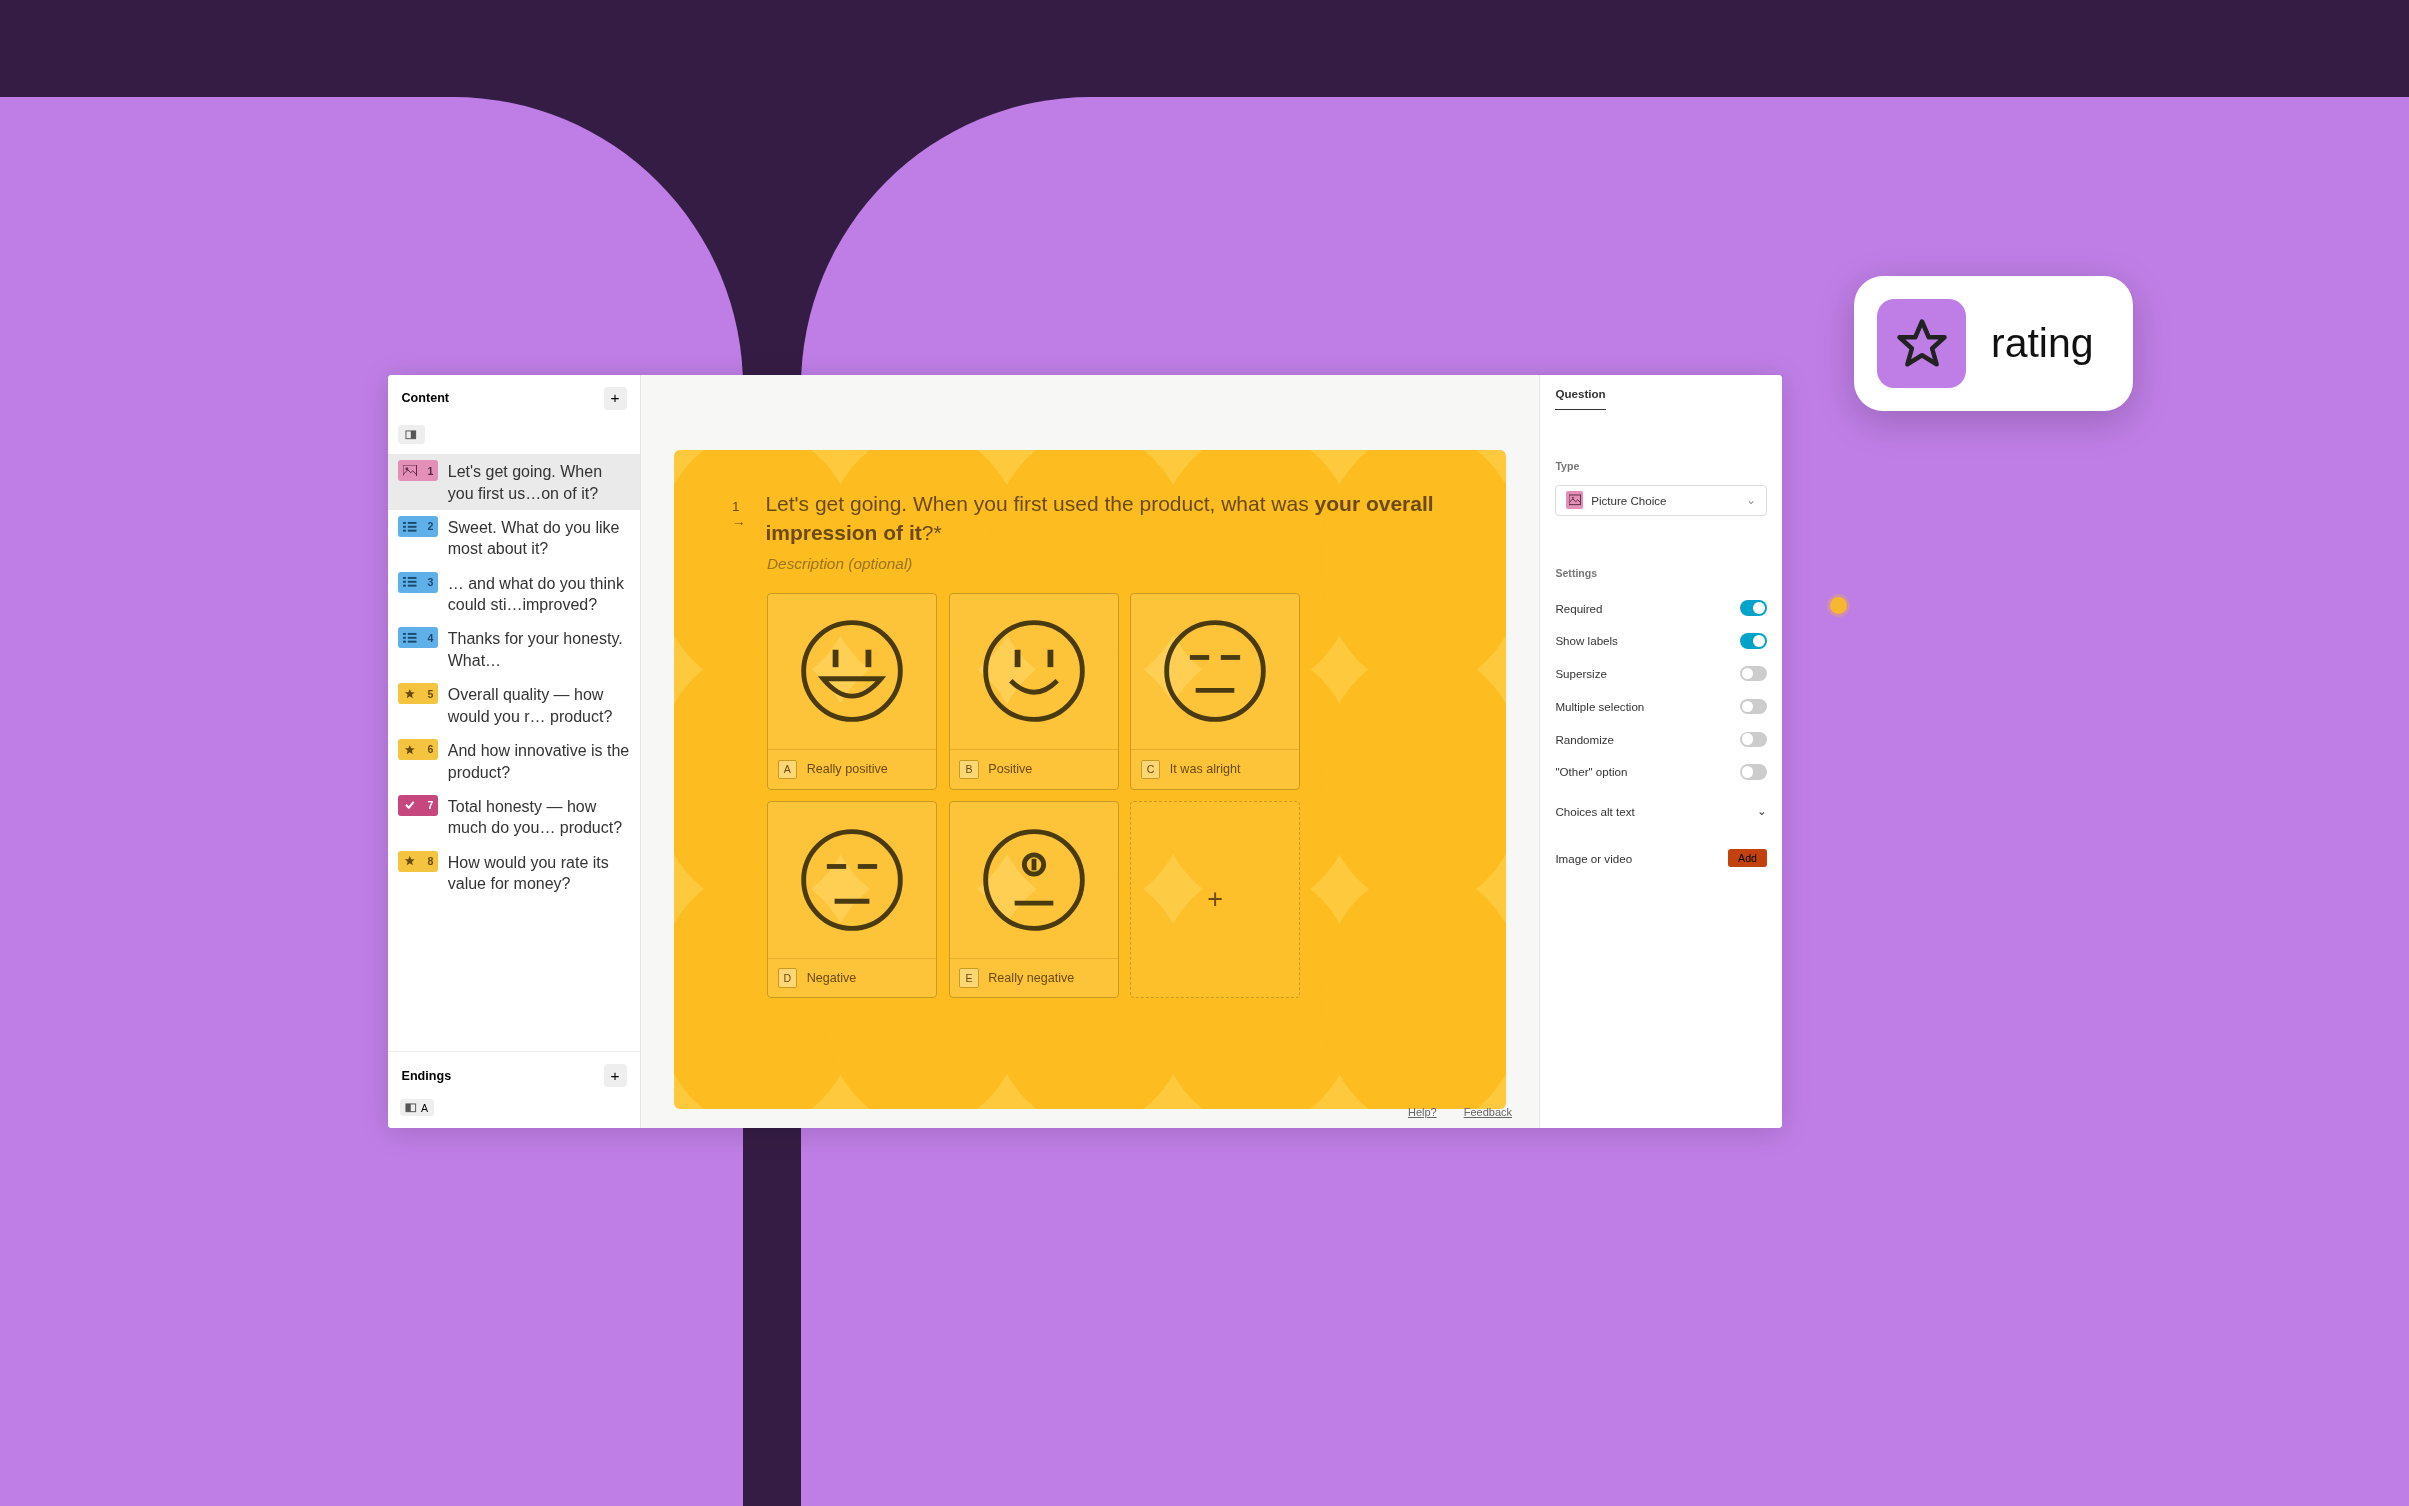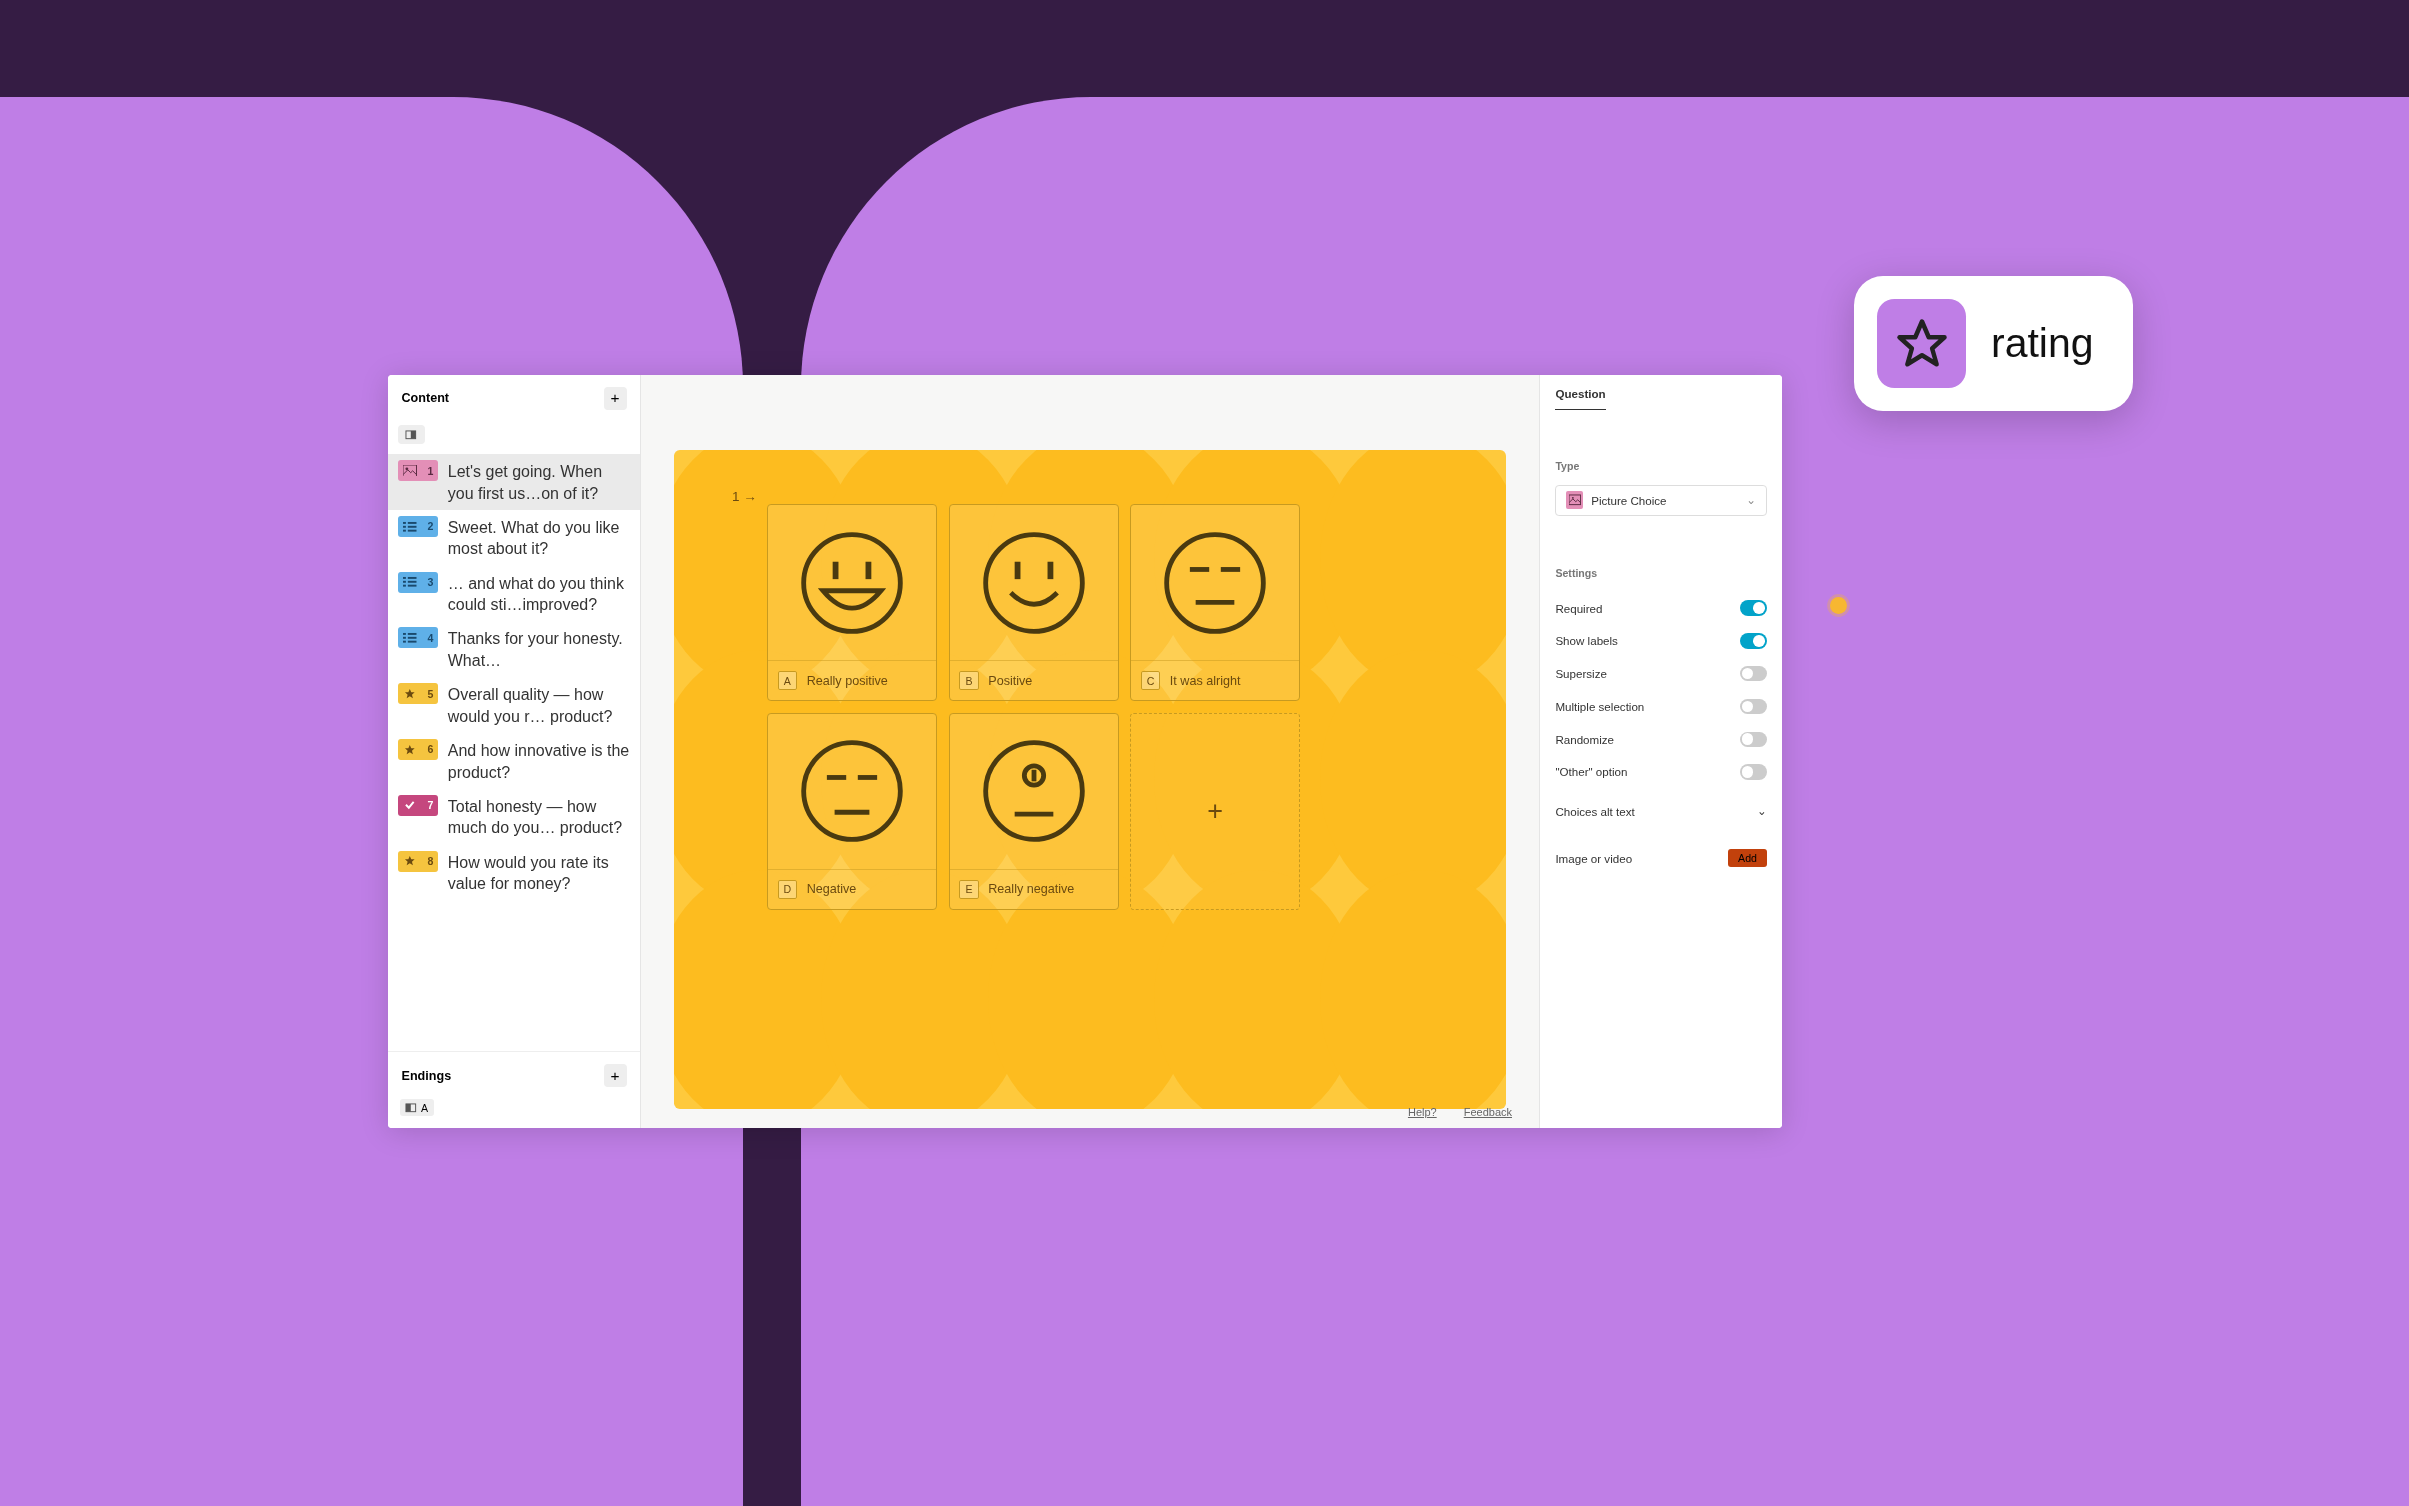--- a/index.html
+++ b/index.html
@@ -536,21 +536,25 @@
           <div class="bg-circ"></div>
         <div class="bg-circ"></div>
           <div class="bg-circ"></div>
           <div class="bg-circ"></div>
           <div class="bg-circ"></div>
           <div class="bg-circ"></div>
       </div>
       <div class="question-inner">
         <div class="q-row">
           <span class="q-num">1 →</span>
-        </div>
+          <span class="q-text">
+            <span>Let's get going. When you first used the product, what was </span><span class="bold">your overall impression of it</span><span>?*</span>
+          </span>
+        </div>
+        <div class="q-desc">Description (optional)</div>
         <div class="choices-grid" id="choices-grid">
             <div class="choice">
     <div class="choice-face">
       <svg class="face-svg" viewBox="0 0 120 120">
                   <circle cx="60" cy="60" r="50" fill="none" stroke="#4a3a10" stroke-width="5"></circle>
                   <rect x="40" y="38" width="6" height="18" fill="#4a3a10"></rect>
                   <rect x="74" y="38" width="6" height="18" fill="#4a3a10"></rect>
                   <path d="M30 68 Q60 104 90 68 Z" fill="none" stroke="#4a3a10" stroke-width="5"></path>
                 </svg>
     </div>

